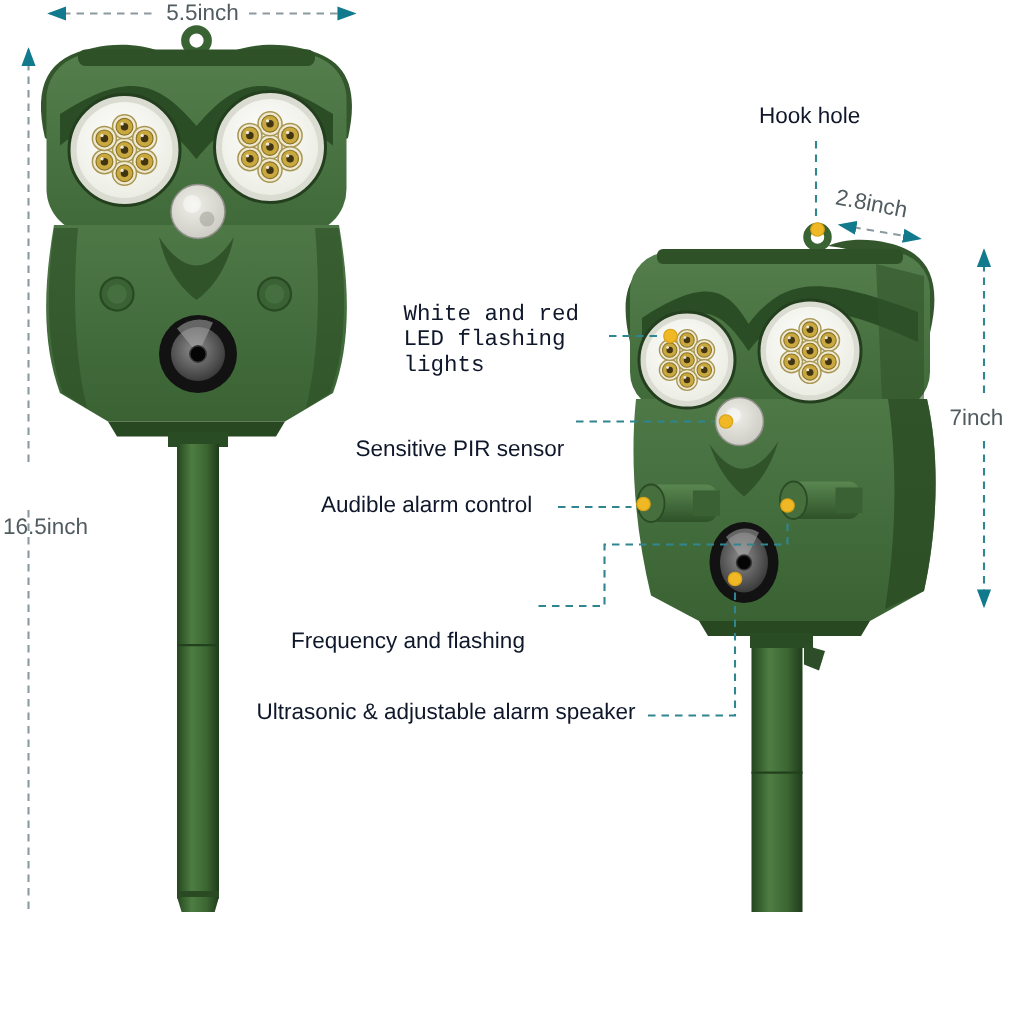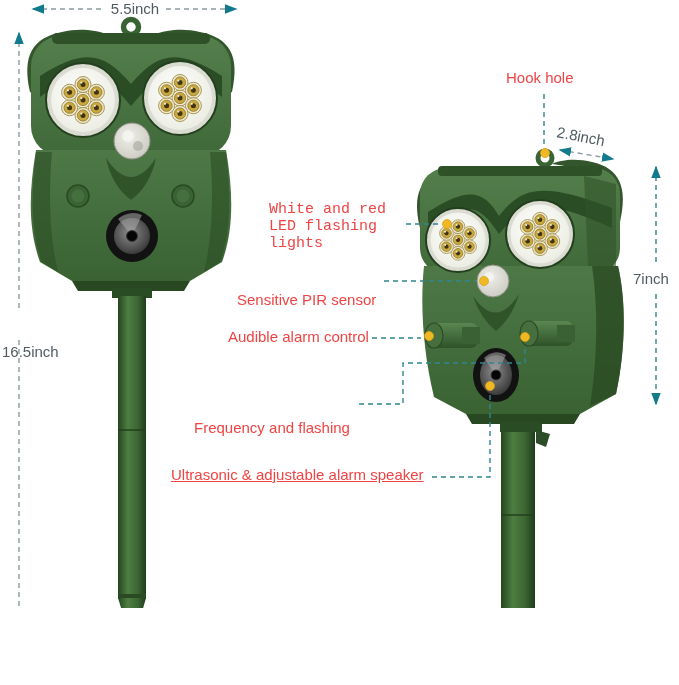--- a/index.html
+++ b/index.html
@@ -1,32 +1,32 @@
 <!DOCTYPE html>
 <html><head>
 <meta charset="utf-8">
 <style>
   html,body{margin:0;padding:0;background:#ffffff;}
   .canvas{
     position:relative;width:679px;height:608px;background:#ffffff;overflow:hidden;
     font-family:"Liberation Sans", sans-serif;
   }
-  .lbl{position:absolute;font-size:15px;line-height:1.12;color:#ef4444;white-space:nowrap;}
+  .lbl{position:absolute;font-size:15px;line-height:1.12;color:#0f172a;white-space:nowrap;}
   .lbl.dim{color:#515c60;}
   .lbl.wrap{white-space:normal;}
   #lbl-dim-top{left:103px;top:1px;width:64px;text-align:center;}
   #lbl-dim-left{left:2px;top:316px;margin-top:28px;}
   #lbl-hook{left:506px;top:70px;}
   #lbl-dim-ear{left:557px;top:124px;transform:rotate(11deg);transform-origin:left center;}
   #lbl-dim-right{left:633px;top:271px;text-align:center;}
   #lbl-led{left:269px;top:202px;width:140px;font-family:Liberation Mono, monospace;}
   #lbl-pir{left:237px;top:272px;margin-top:20px;}
-  #lbl-audible{left:228px;top:329px;text-align:right;}
+  #lbl-audible{left:214px;top:329px;text-align:right;}
   #lbl-freq{left:194px;top:392px;margin-top:28px;}
-  #lbl-ultra{left:171px;top:467px;text-decoration:underline;}
+  #lbl-ultra{left:171px;top:467px;}
   svg{position:absolute;left:0;top:0;}
   .dimline{stroke:#8a9aa0;stroke-width:1.4;stroke-dasharray:5 4;fill:none;}
   .calline{stroke:#2f8691;stroke-width:1.4;stroke-dasharray:5 4;fill:none;}
   .dot{fill:#f0b824;stroke:#d9a315;stroke-width:0.8;}
 </style>
 </head>
 <body>
 
 <div class="canvas">
 

